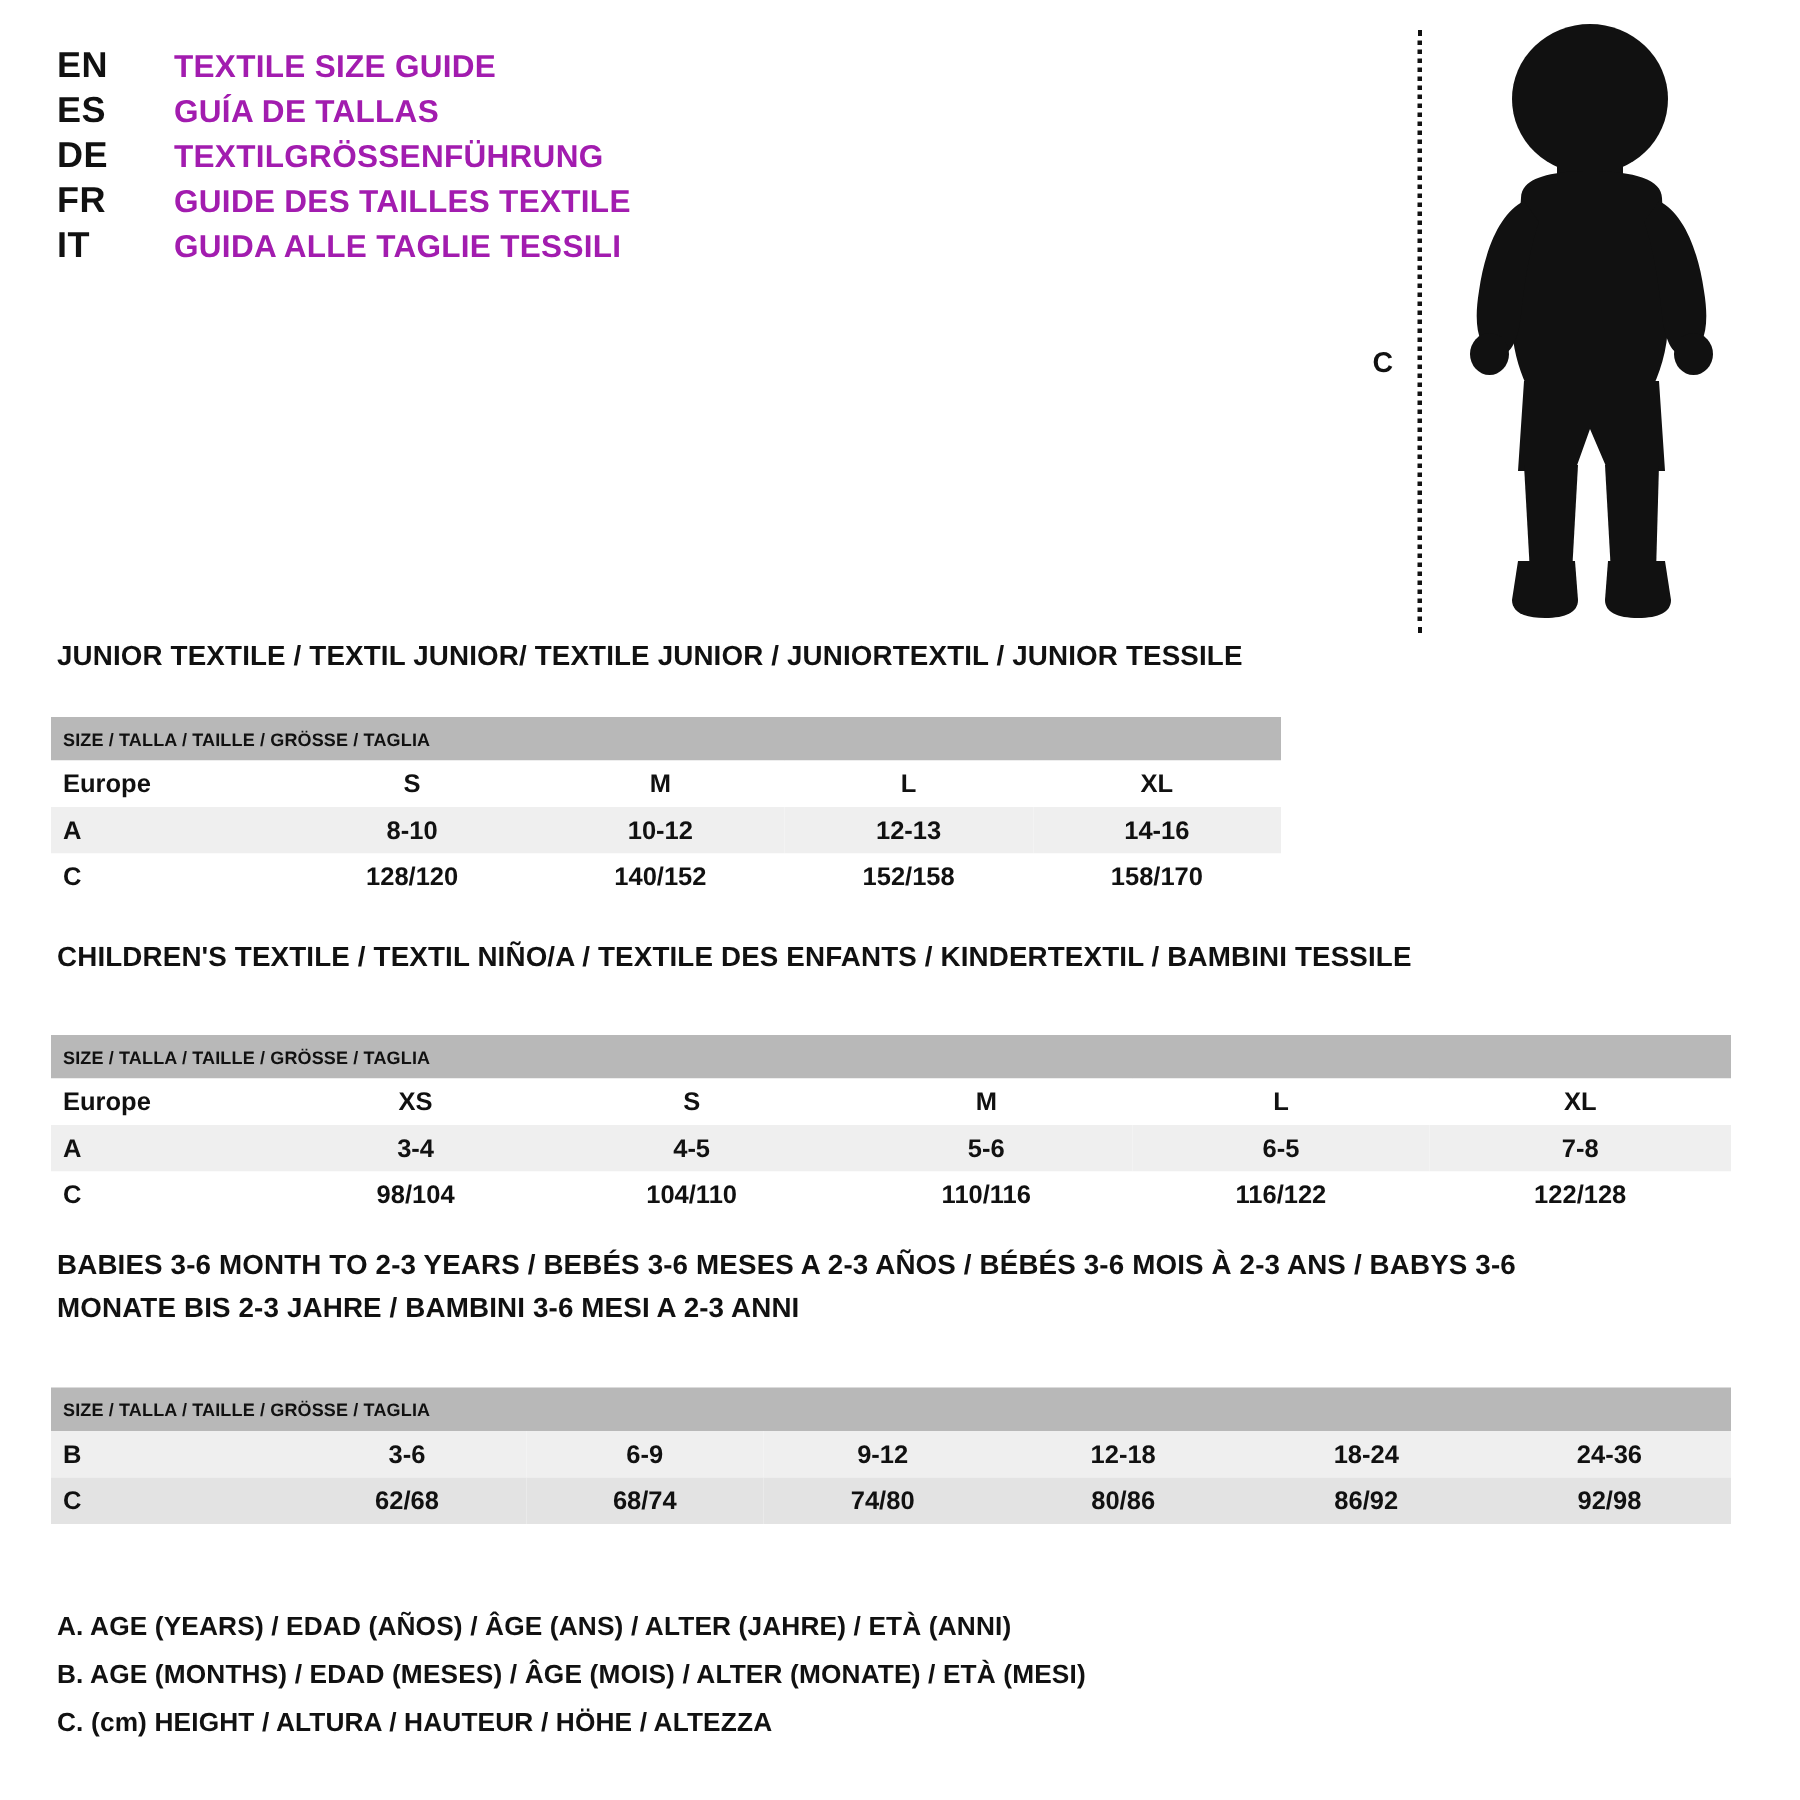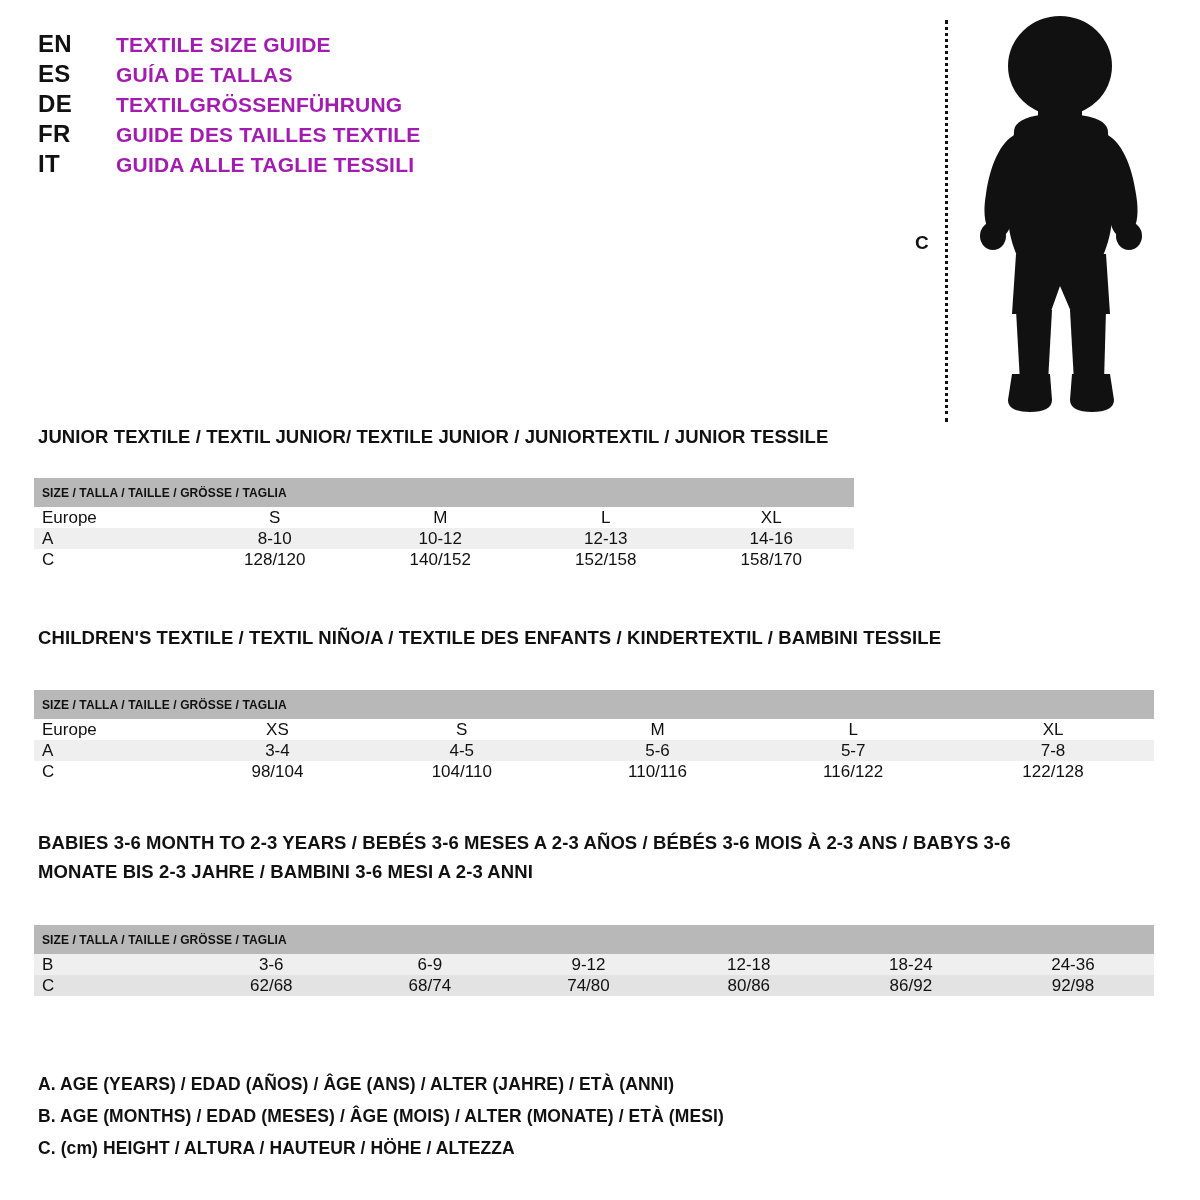--- a/index.html
+++ b/index.html
@@ -97,22 +97,22 @@
   .size-table {
     position: absolute;
     left: 34px;
     border-collapse: collapse;
     font-size: 17px;
     color: #111;
   }
   .size-table td, .size-table th {
     padding: 0;
     text-align: center;
-    font-weight: normal;
-    height: 21px;
+    font-weight: bold;
+    height: 31px;
     vertical-align: middle;
   }
   .size-table .hdr-bar td {
     background: #b8b8b8;
     text-align: left;
     font-weight: bold;
     padding-left: 8px;
     font-size: 12px;
     height: 29px;
     letter-spacing: 0.1px;
@@ -250,21 +250,21 @@
         <td>S</td>
         <td>M</td>
         <td>L</td>
         <td>XL</td>
       </tr>
       <tr class="row-shade-light">
         <td class="row-label">A</td>
         <td>3-4</td>
         <td>4-5</td>
         <td>5-6</td>
-        <td>5-7</td>
+        <td>6-5</td>
         <td>7-8</td>
       </tr>
       <tr class="row-shade-white">
         <td class="row-label">C</td>
         <td>98/104</td>
         <td>104/110</td>
         <td>110/116</td>
         <td>116/122</td>
         <td>122/128</td>
       </tr>

